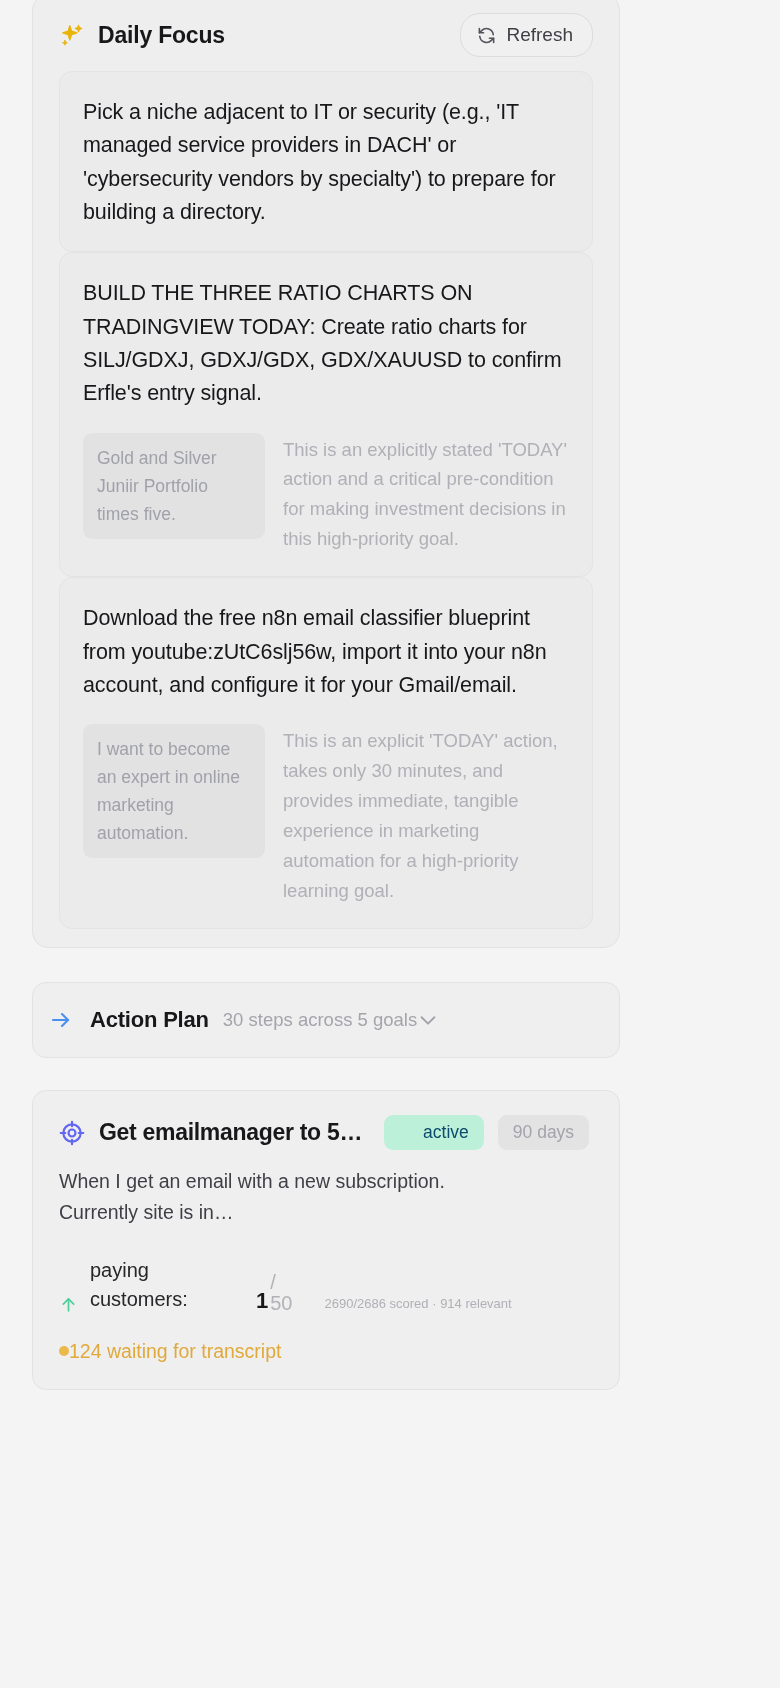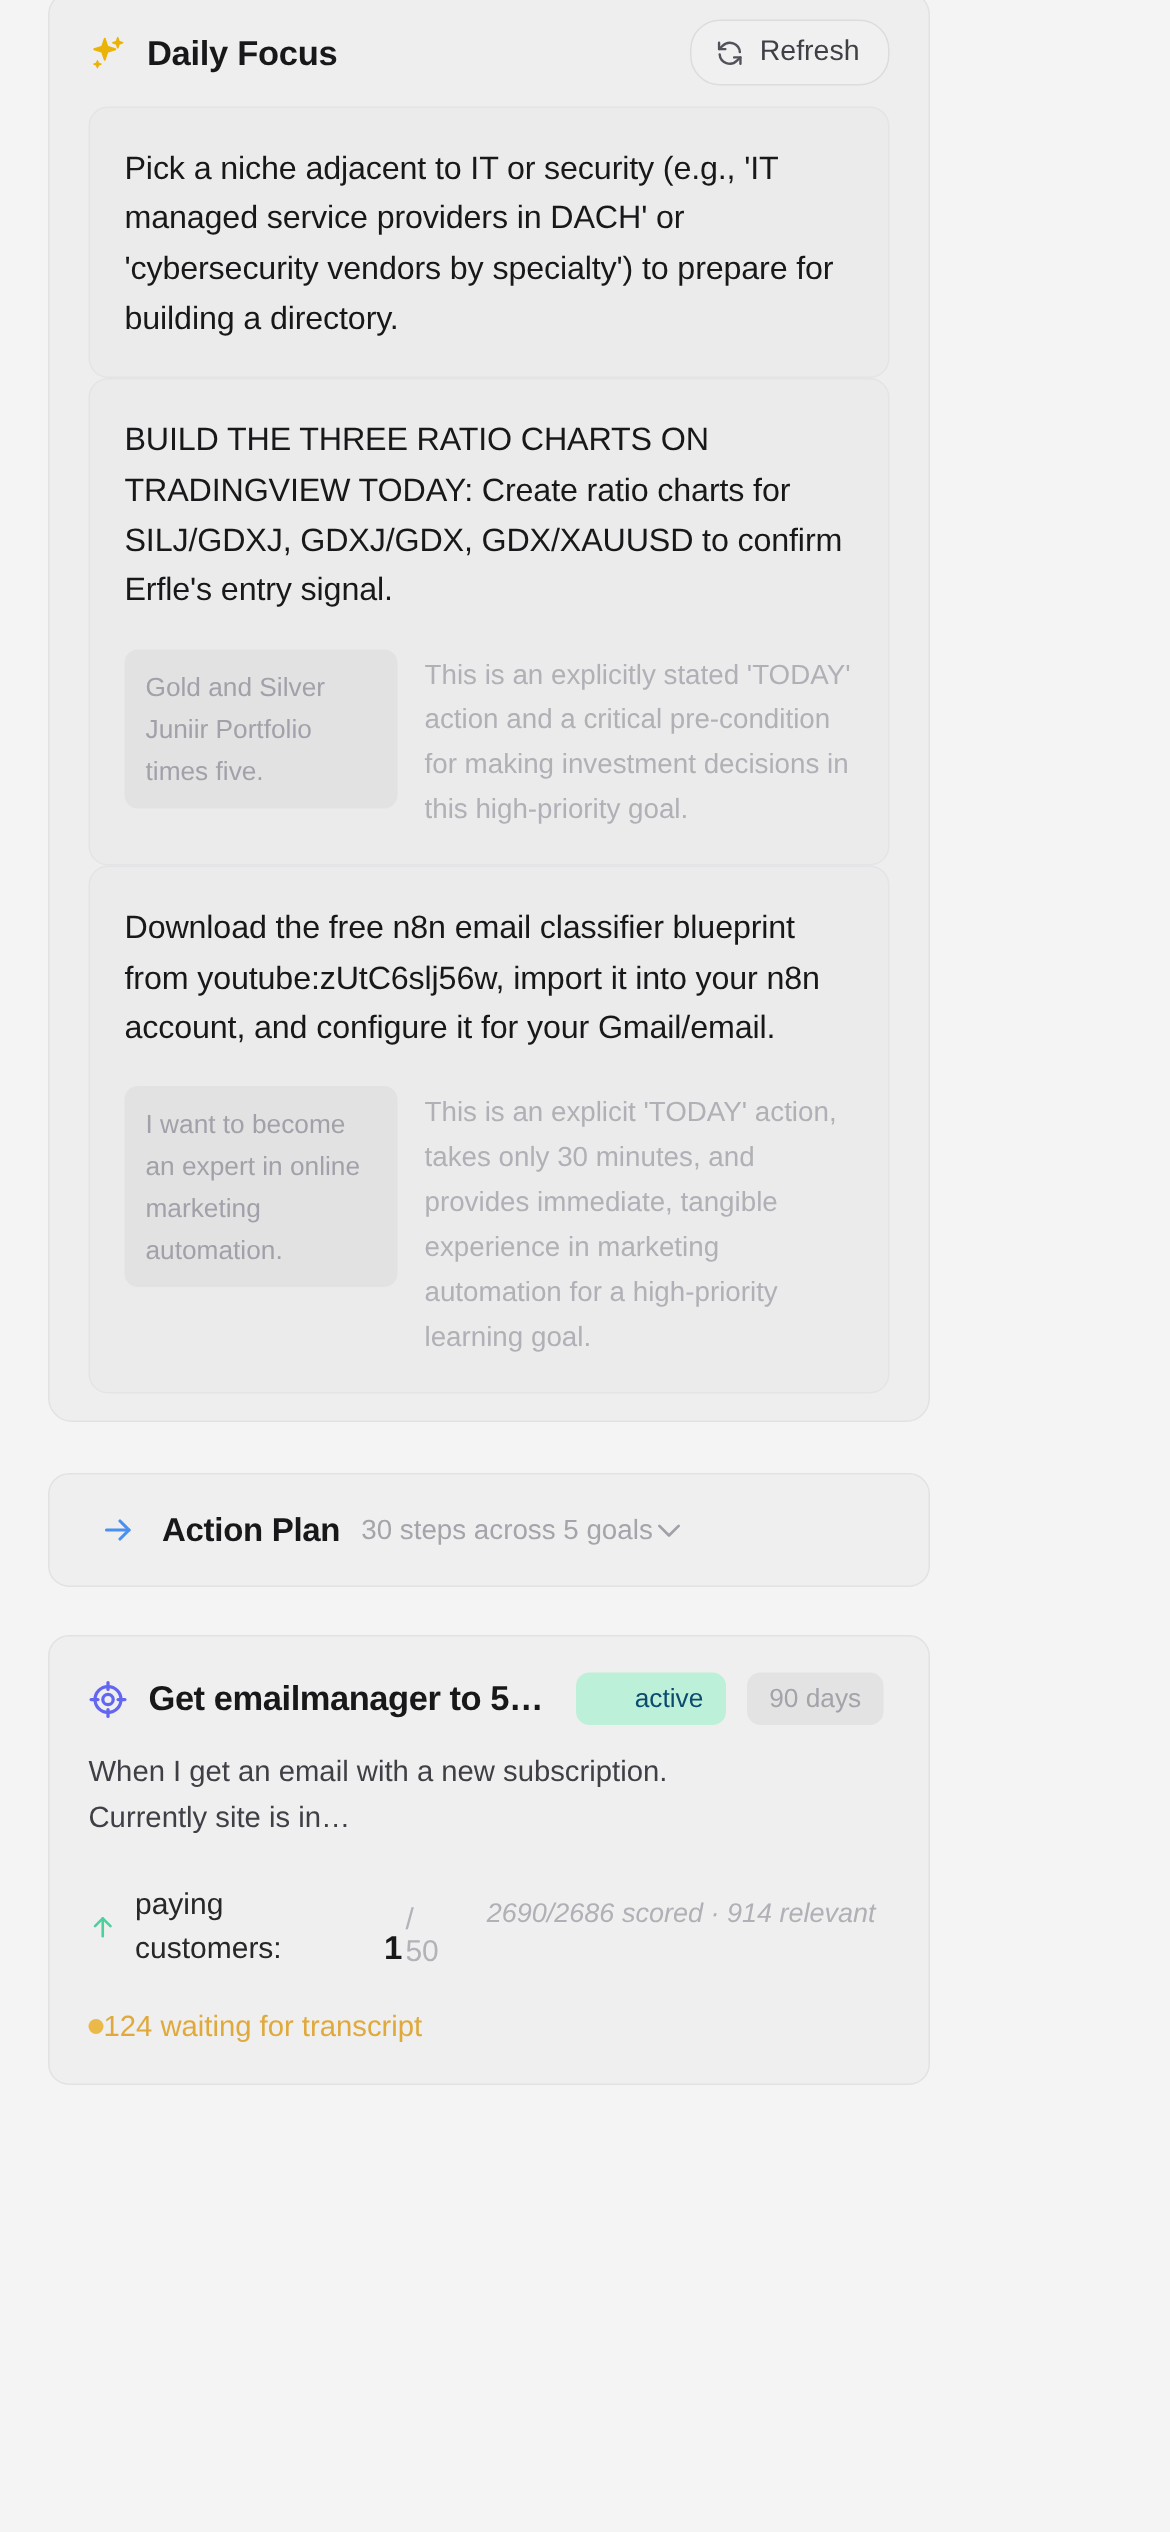--- a/index.html
+++ b/index.html
@@ -98,21 +98,21 @@
     flex: 1 1 auto;
     padding-top: 2px;
   }
 
   
   .action-plan {
     margin-top: 34px;
     background: #efefef;
     border: 1px solid #e2e2e4;
     border-radius: 14px;
-    padding: 24px 34px;
+    padding: 24px 16px;
     display: flex;
     align-items: center;
     cursor: pointer;
   }
   .arrow-icon { width: 24px; height: 24px; display: block; flex: 0 0 auto; }
   .ap-title {
     font-size: 22px;
     font-weight: bold;
     color: #18181b;
     margin-left: 17px;
@@ -165,21 +165,21 @@
   .goal-desc {
     margin-top: 16px;
     font-size: 19.5px;
     line-height: 1.58;
     color: #3f3f46;
     max-width: 420px;
   }
   .metric-row {
     margin-top: 28px;
     display: flex;
-    align-items: flex-start;
+    align-items: flex-end;
   }
   .up-icon { width: 19px; height: 19px; display: block; margin-top: 19px; flex: 0 0 auto; }
   .metric-label {
     font-size: 20px;
     line-height: 1.45;
     color: #27272a;
     margin-left: 12px;
     width: 150px;
   }
   .metric-value-wrap {
@@ -194,27 +194,26 @@
     color: #18181b;
   }
   .metric-target {
     font-size: 20px;
     color: #b2b2b8;
     margin-left: 2px;
     line-height: 1.05;
   }
   .metric-target .slash { display: block; }
   .metric-note {
-    font-size: 18px;
+    font-size: 13px;
     line-height: 1.55;
     color: #b0b0b6;
     margin-left: 32px;
     margin-top: 6px;
     max-width: 270px;
-    font-style: italic;
   }
   .status-line {
     margin-top: 26px;
     display: flex;
     align-items: center;
   }
   .status-dot {
     width: 10px; height: 10px;
     border-radius: 50%;
     background: #eab94a;

